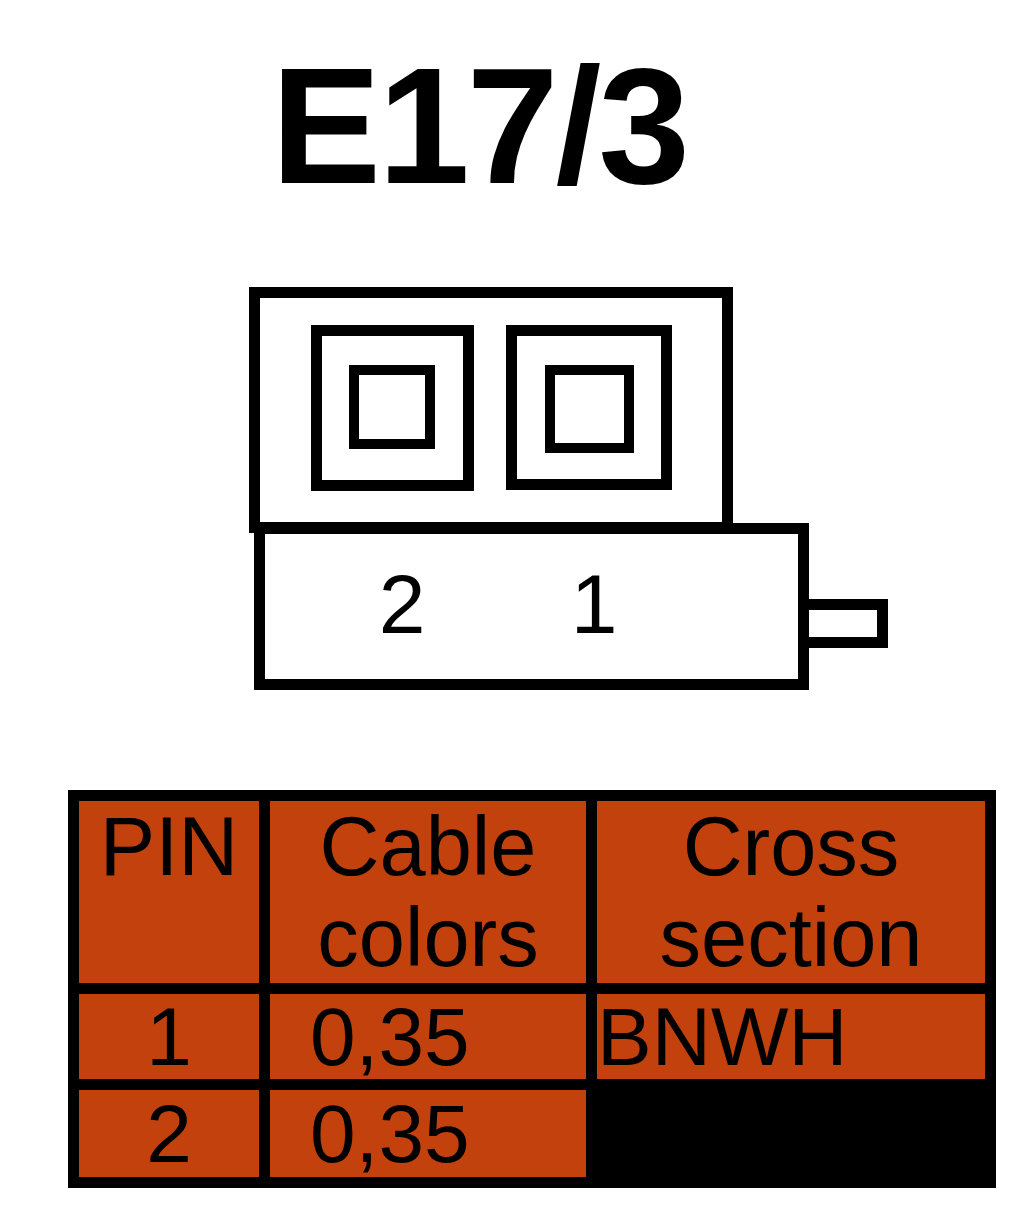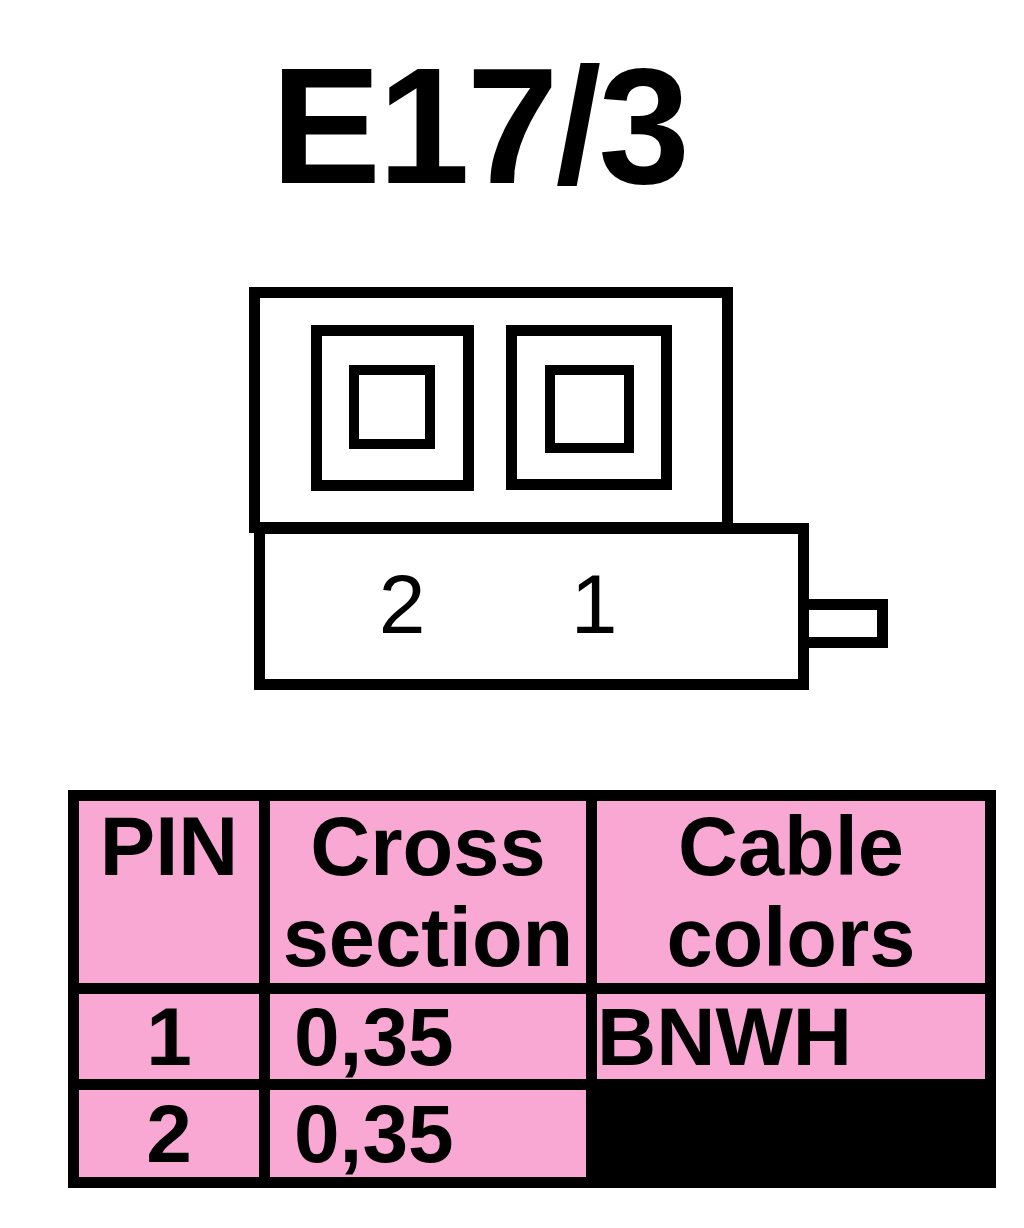--- a/index.html
+++ b/index.html
@@ -64,37 +64,36 @@
     left: 40px;
     top: 790px;
     display: grid;
     grid-template-columns: 180px 316px 388px;
     grid-template-rows: 182px 85px 87px;
     gap: 11px;
     padding: 11px;
     background: #000000;
   }
   .cell {
-    background: #f9a8d4;
+    background: #c2410c;
     overflow: hidden;
-    font-weight: bold;
   }
   .hcell {
     font-size: 83px;
     line-height: 91px;
     text-align: center;
   }
   .dcell {
     display: flex;
     align-items: center;
     font-size: 82px;
     white-space: nowrap;
   }
   .dcell.c1 { justify-content: center; }
-  .dcell.c2 { padding-left: 24px; }
+  .dcell.c2 { padding-left: 40px; }
   .dcell.c3 { }
 </style>
 </head>
 <body>
 
 <div class="page">
 
   <h1 class="title">E17/3</h1>
 
   <div>
@@ -104,22 +103,22 @@
     <div class="shape cavity-left"></div>
     <div class="shape terminal-left"></div>
     <div class="shape cavity-right"></div>
     <div class="shape terminal-right"></div>
     <div class="pin-num pin-num-2">2</div>
     <div class="pin-num pin-num-1">1</div>
   </div>
 
   <div class="pintable">
     <div class="cell hcell">PIN</div>
+    <div class="cell hcell">Cable colors</div>
     <div class="cell hcell">Cross section</div>
-    <div class="cell hcell">Cable colors</div>
 
     <div class="cell dcell c1">1</div>
     <div class="cell dcell c2">0,35</div>
     <div class="cell dcell c3">BNWH</div>
 
     <div class="cell dcell c1">2</div>
     <div class="cell dcell c2">0,35</div>
   </div>
 
 </div>

